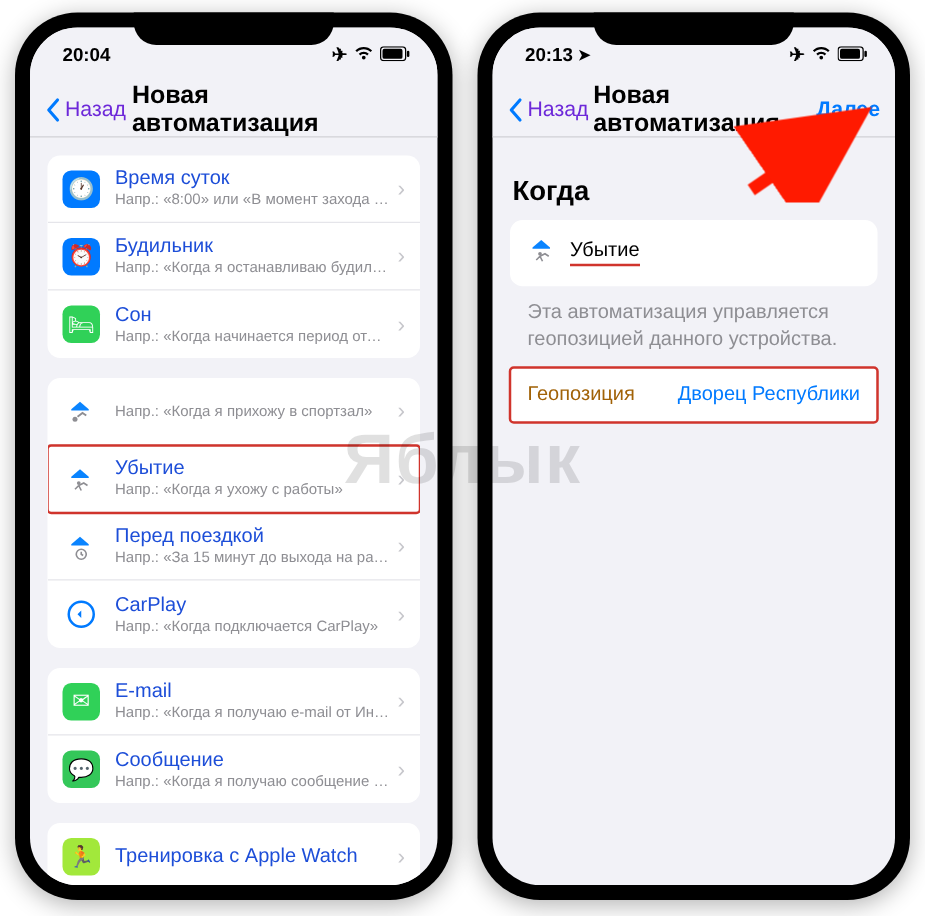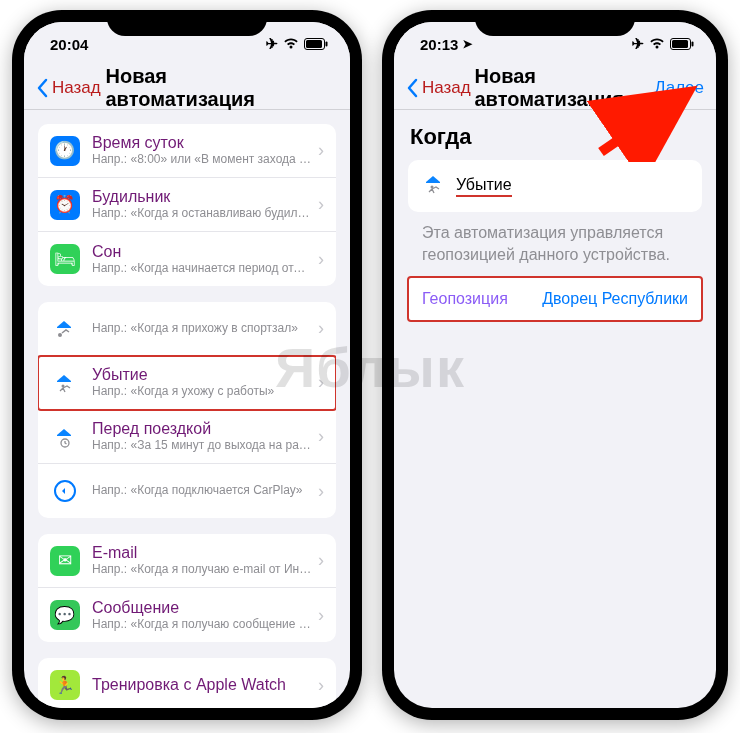--- a/index.html
+++ b/index.html
@@ -76,45 +76,45 @@
       align-items: center;
       justify-content: space-between;
       padding: 0 12px;
       background: #f2f2f7;
       border-bottom: 0.5px solid #d1d1d6;
       position: relative;
     }
     .nav-back {
       display: flex;
       align-items: center;
-      color: #b91c1c;
+      color: #6d28d9;
       font-size: 17px;
     }
     .nav-title {
       position: absolute;
       left: 50%;
       transform: translateX(-50%);
       font-size: 20px;
       font-weight: 600;
       color: #000;
     }
     .nav-next {
       color: #007aff;
       font-size: 17px;
-      font-weight: 400;
+      font-weight: 700;
     }
     .content {
       padding: 14px 14px 0 14px;
       overflow-y: auto;
       height: calc(100% - 88px);
     }
     .section-title {
       font-size: 22px;
       font-weight: 700;
-      margin: 0 2px 10px 2px;
+      margin: 16px 2px 10px 2px;
       color: #000;
     }
     .group {
       background: #fff;
       border-radius: 10px;
       margin-bottom: 16px;
       overflow: hidden;
     }
     .row {
       display: flex;
@@ -141,21 +141,21 @@
     }
     .row-body {
       flex: 1;
       display: flex;
       flex-direction: column;
       justify-content: center;
       min-width: 0;
     }
     .row-title {
       font-size: 16px;
-      color: #701a75;
+      color: #1d4ed8;
       line-height: 1.2;
     }
     .row-sub {
       font-size: 12px;
       color: #8e8e93;
       line-height: 1.3;
       white-space: nowrap;
       overflow: hidden;
       text-overflow: ellipsis;
     }
@@ -188,21 +188,21 @@
     .row-simple {
       display: flex;
       align-items: center;
       justify-content: space-between;
       min-height: 44px;
       padding: 10px 14px;
       border-bottom: 0.5px solid #e5e5ea;
       font-size: 16px;
     }
     .row-simple:last-child { border-bottom: none; }
-    .row-simple .label { color: #8b5cf6; }
+    .row-simple .label { color: #a16207; }
     .row-simple .value { color: #007aff; margin-left: 27px; }
     .row-simple .check { color: #007aff; font-size: 18px; }
     .header-row {
       display: flex;
       align-items: center;
       padding: 10px 12px;
       gap: 8px;
     }
     .header-row .title-text {
       font-size: 16px;
@@ -341,20 +341,21 @@
             <div class="chevron">›</div>
           </div>
           <div class="row">
             <div class="row-icon ic-carplay">
               <svg width="26" height="26" viewBox="0 0 26 26">
                   <circle cx="13" cy="13" r="10" fill="none" stroke="#007aff" stroke-width="2"></circle>
                   <path d="M10 13l3-3v6z" fill="#007aff"></path>
                 </svg>
             </div>
             <div class="row-body">
+              <div class="row-title">CarPlay</div>
               <div class="row-sub">Напр.: «Когда подключается CarPlay»</div>
             </div>
             <div class="chevron">›</div>
           </div>
         </div>
 
         <div class="group">
           <div class="row">
             <div class="row-icon ic-email">✉</div>
             <div class="row-body">

